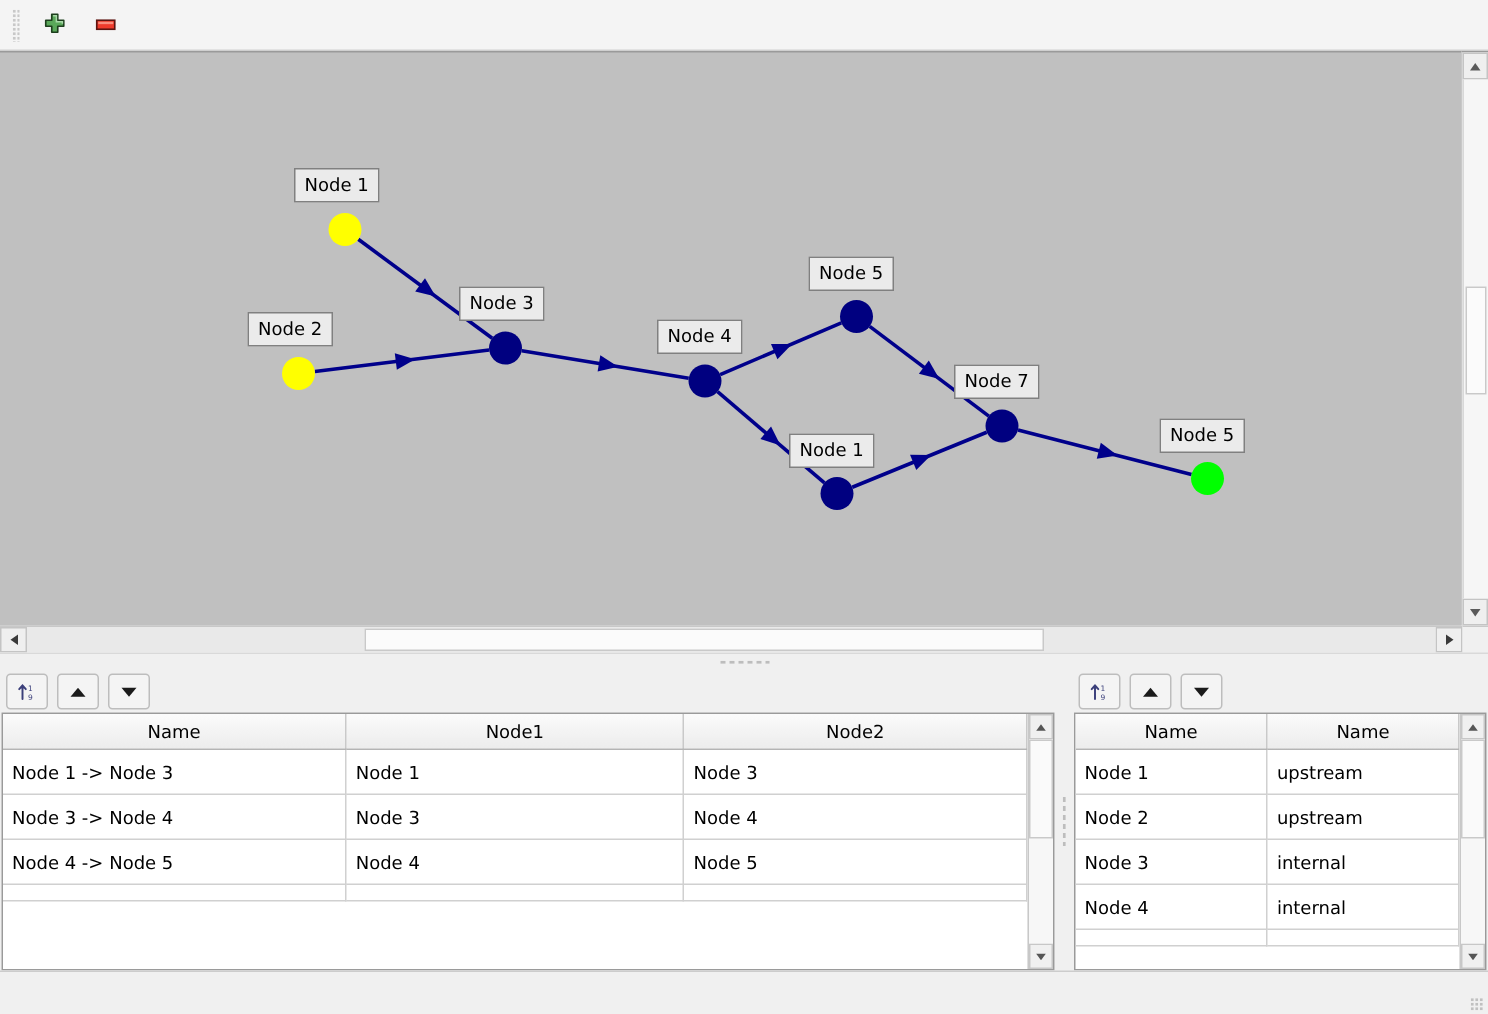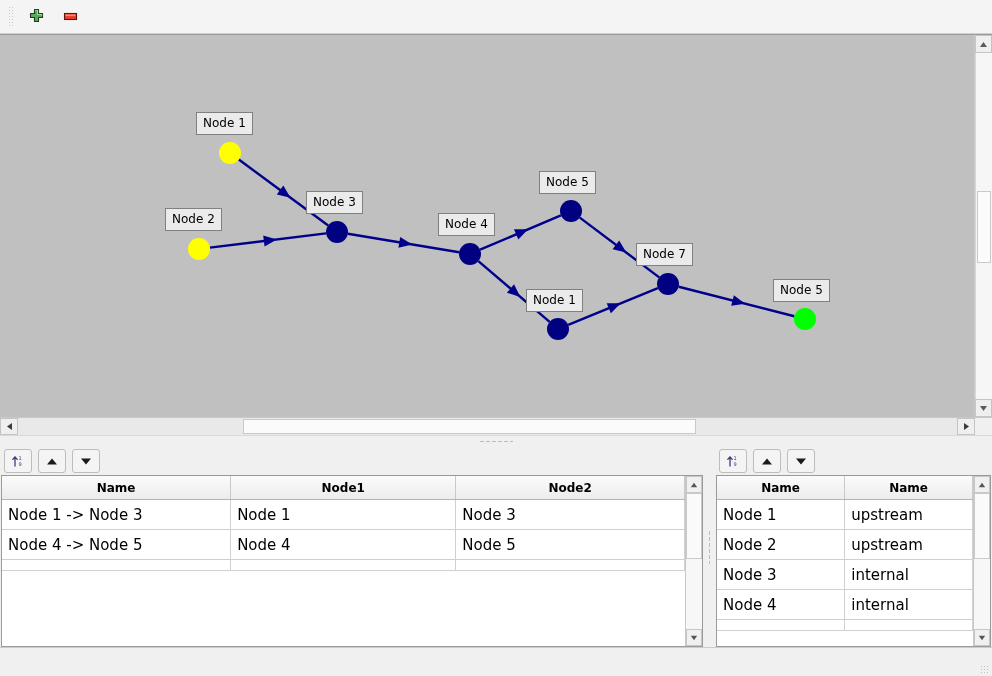--- a/index.html
+++ b/index.html
@@ -98,25 +98,25 @@
     width:26px;height:22px;background:#f4f4f4;border:1px solid #bdbdbd;border-radius:3px;
     display:flex;align-items:center;justify-content:center;cursor:pointer;
   }
   .table-area{flex:1 1 auto;display:flex;min-height:0;border:1px solid #9a9a9a;background:#fff;
     margin:0 1px 0 1px;}
   .table-scroll{flex:1 1 auto;overflow:hidden;min-width:0;}
   table{border-collapse:collapse;width:100%;table-layout:fixed;}
   th{
     background:linear-gradient(#fbfbfb,#ececec);
     border-right:1px solid #c9c9c9;border-bottom:1px solid #b4b4b4;
-    font-weight:bold;font-size:12px;height:21px;text-align:center;color:#000;margin-top:28px;
+    font-weight:normal;font-size:12px;height:21px;text-align:center;color:#000;margin-top:28px;
   }
   td{
     border-right:1px solid #d0d0d0;border-bottom:1px solid #d0d0d0;
-    height:29px;padding:0 6px;font-size:15px;color:#000;background:#fff;
+    height:29px;padding:0 6px;font-size:12px;color:#000;background:#fff;
     overflow:hidden;white-space:nowrap;text-overflow:ellipsis;
   }
   tr.partial td{height:10px;}
   .tbl-v{
     width:16px;flex:0 0 16px;background:#f4f4f4;border-left:1px solid #c8c8c8;
     display:flex;flex-direction:column;
   }
   .tbl-v .arrow{height:15px;flex:0 0 15px;background:#f0f0f0;border:1px solid #c7c7c7;
     display:flex;align-items:center;justify-content:center;cursor:pointer;}
   .tbl-v .track{flex:1 1 auto;position:relative;background:#f7f7f7;}
@@ -263,20 +263,25 @@
                   <th>Node2</th>
                 </tr>
               </thead>
             <tbody id="reaches-body">
                 <tr>
                   <td>Node 1 -&gt; Node 3</td>
                   <td>Node 1</td>
                   <td>Node 3</td>
                 </tr>
                 <tr>
+                  <td>Node 3 -&gt; Node 4</td>
+                  <td>Node 3</td>
+                  <td>Node 4</td>
+                </tr>
+                <tr>
                   <td>Node 4 -&gt; Node 5</td>
                   <td>Node 4</td>
                   <td>Node 5</td>
                 </tr>
                 <tr class="partial">
                   <td></td>
                   <td></td>
                   <td></td>
                 </tr>
               </tbody>

